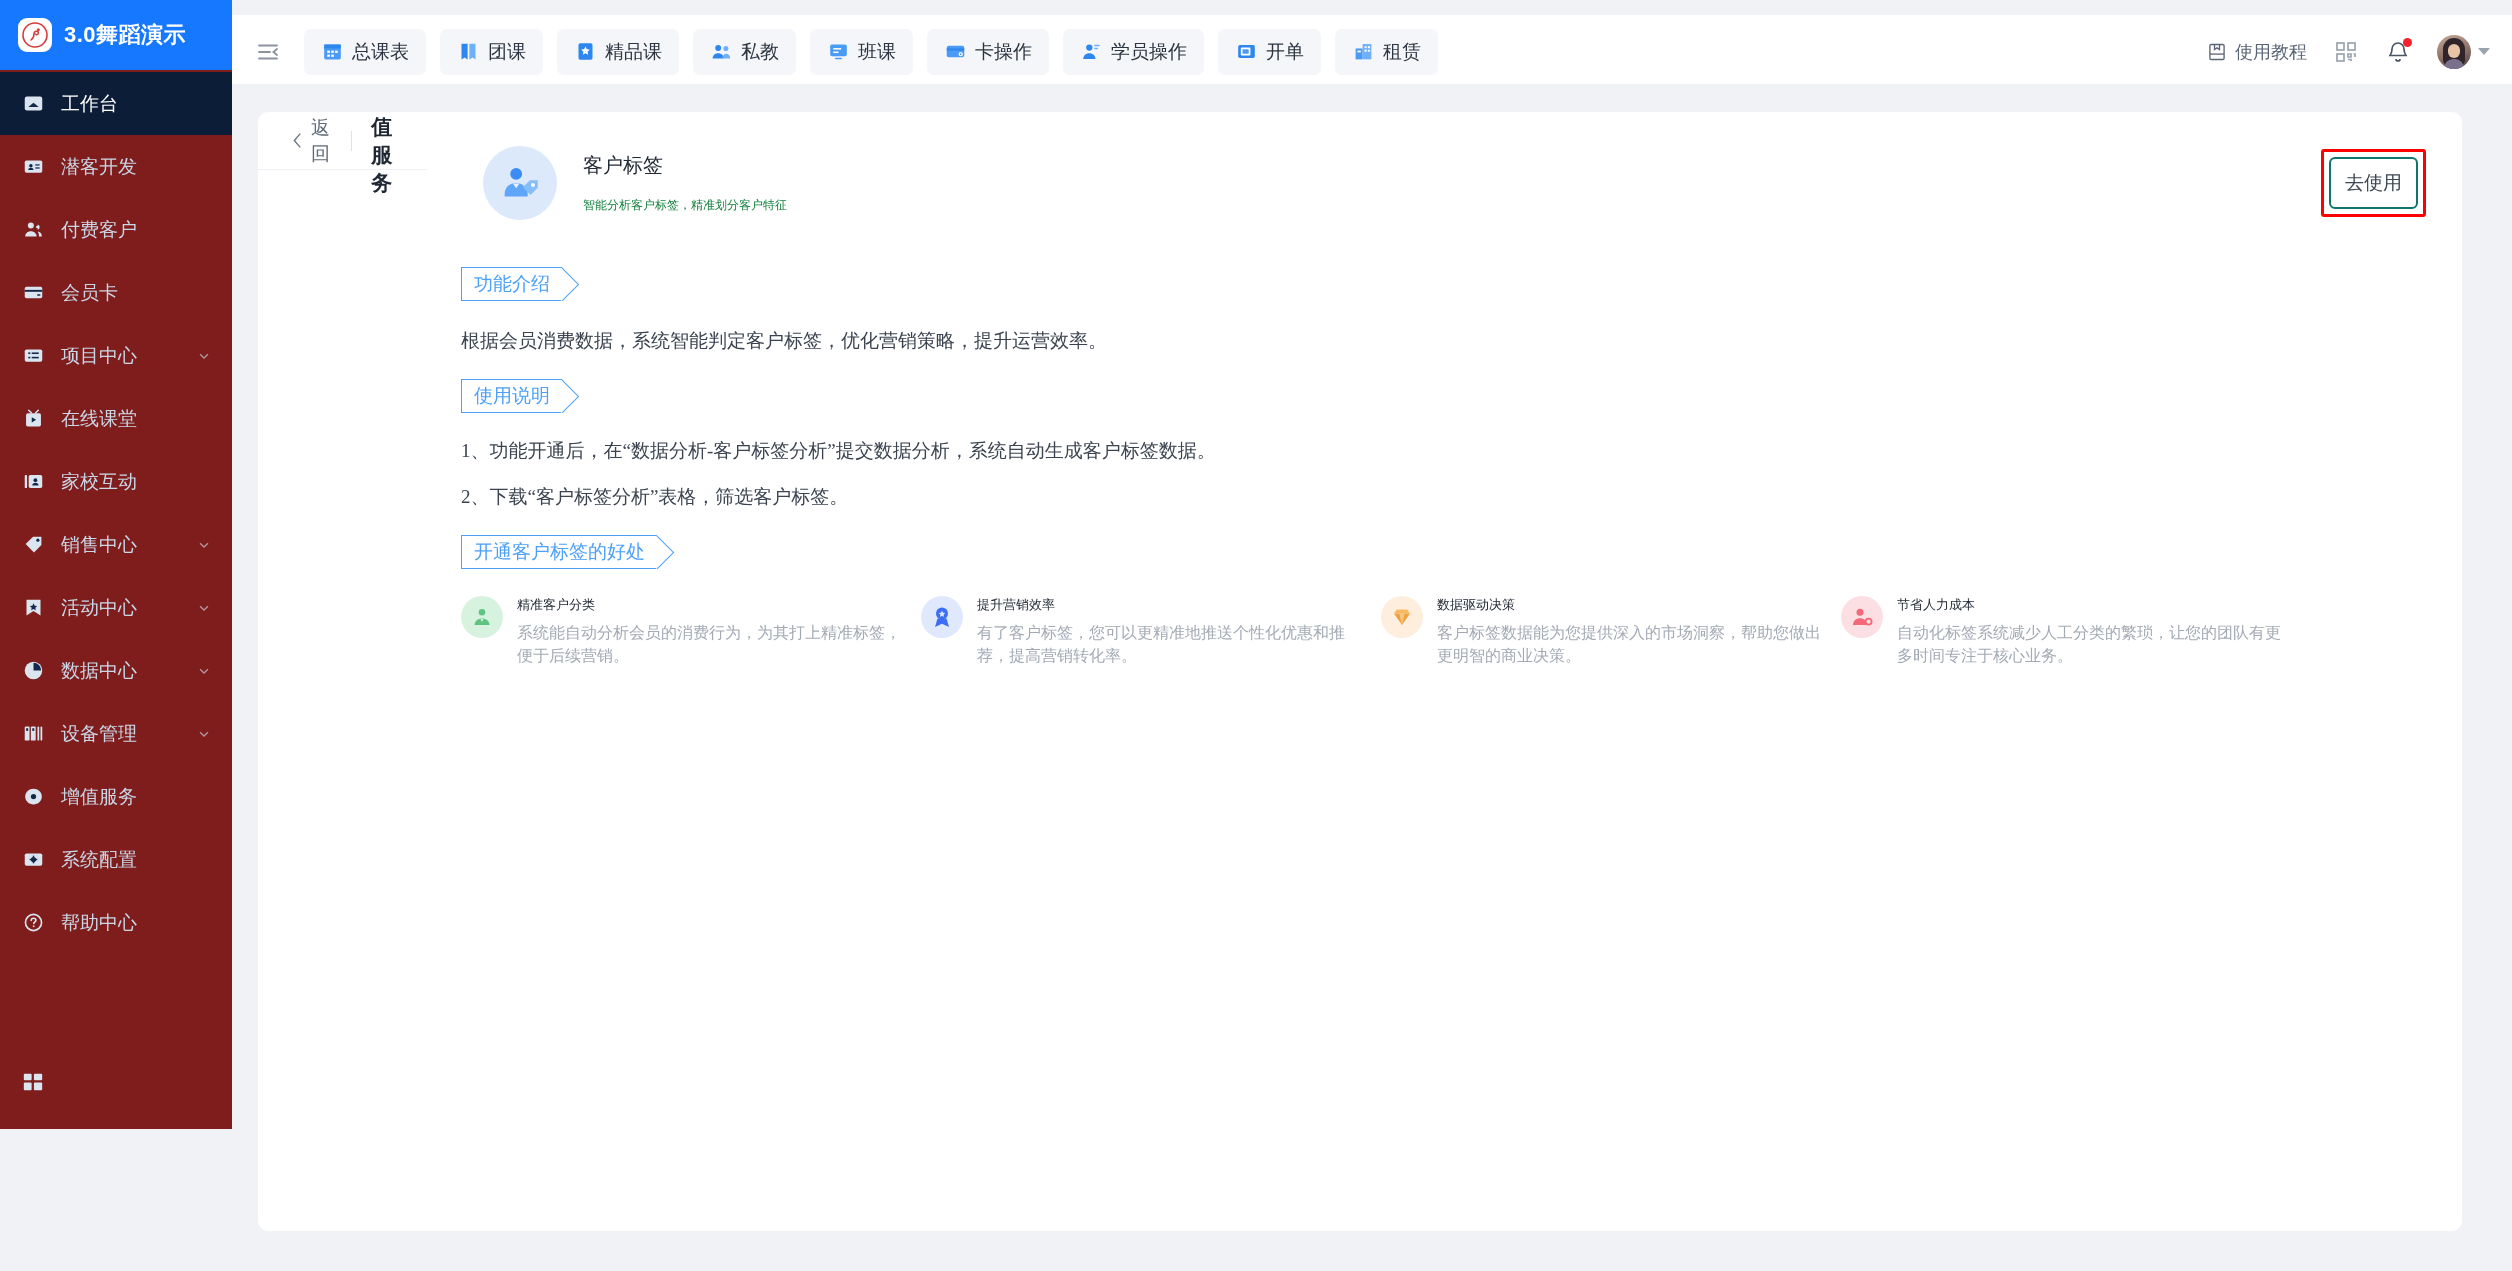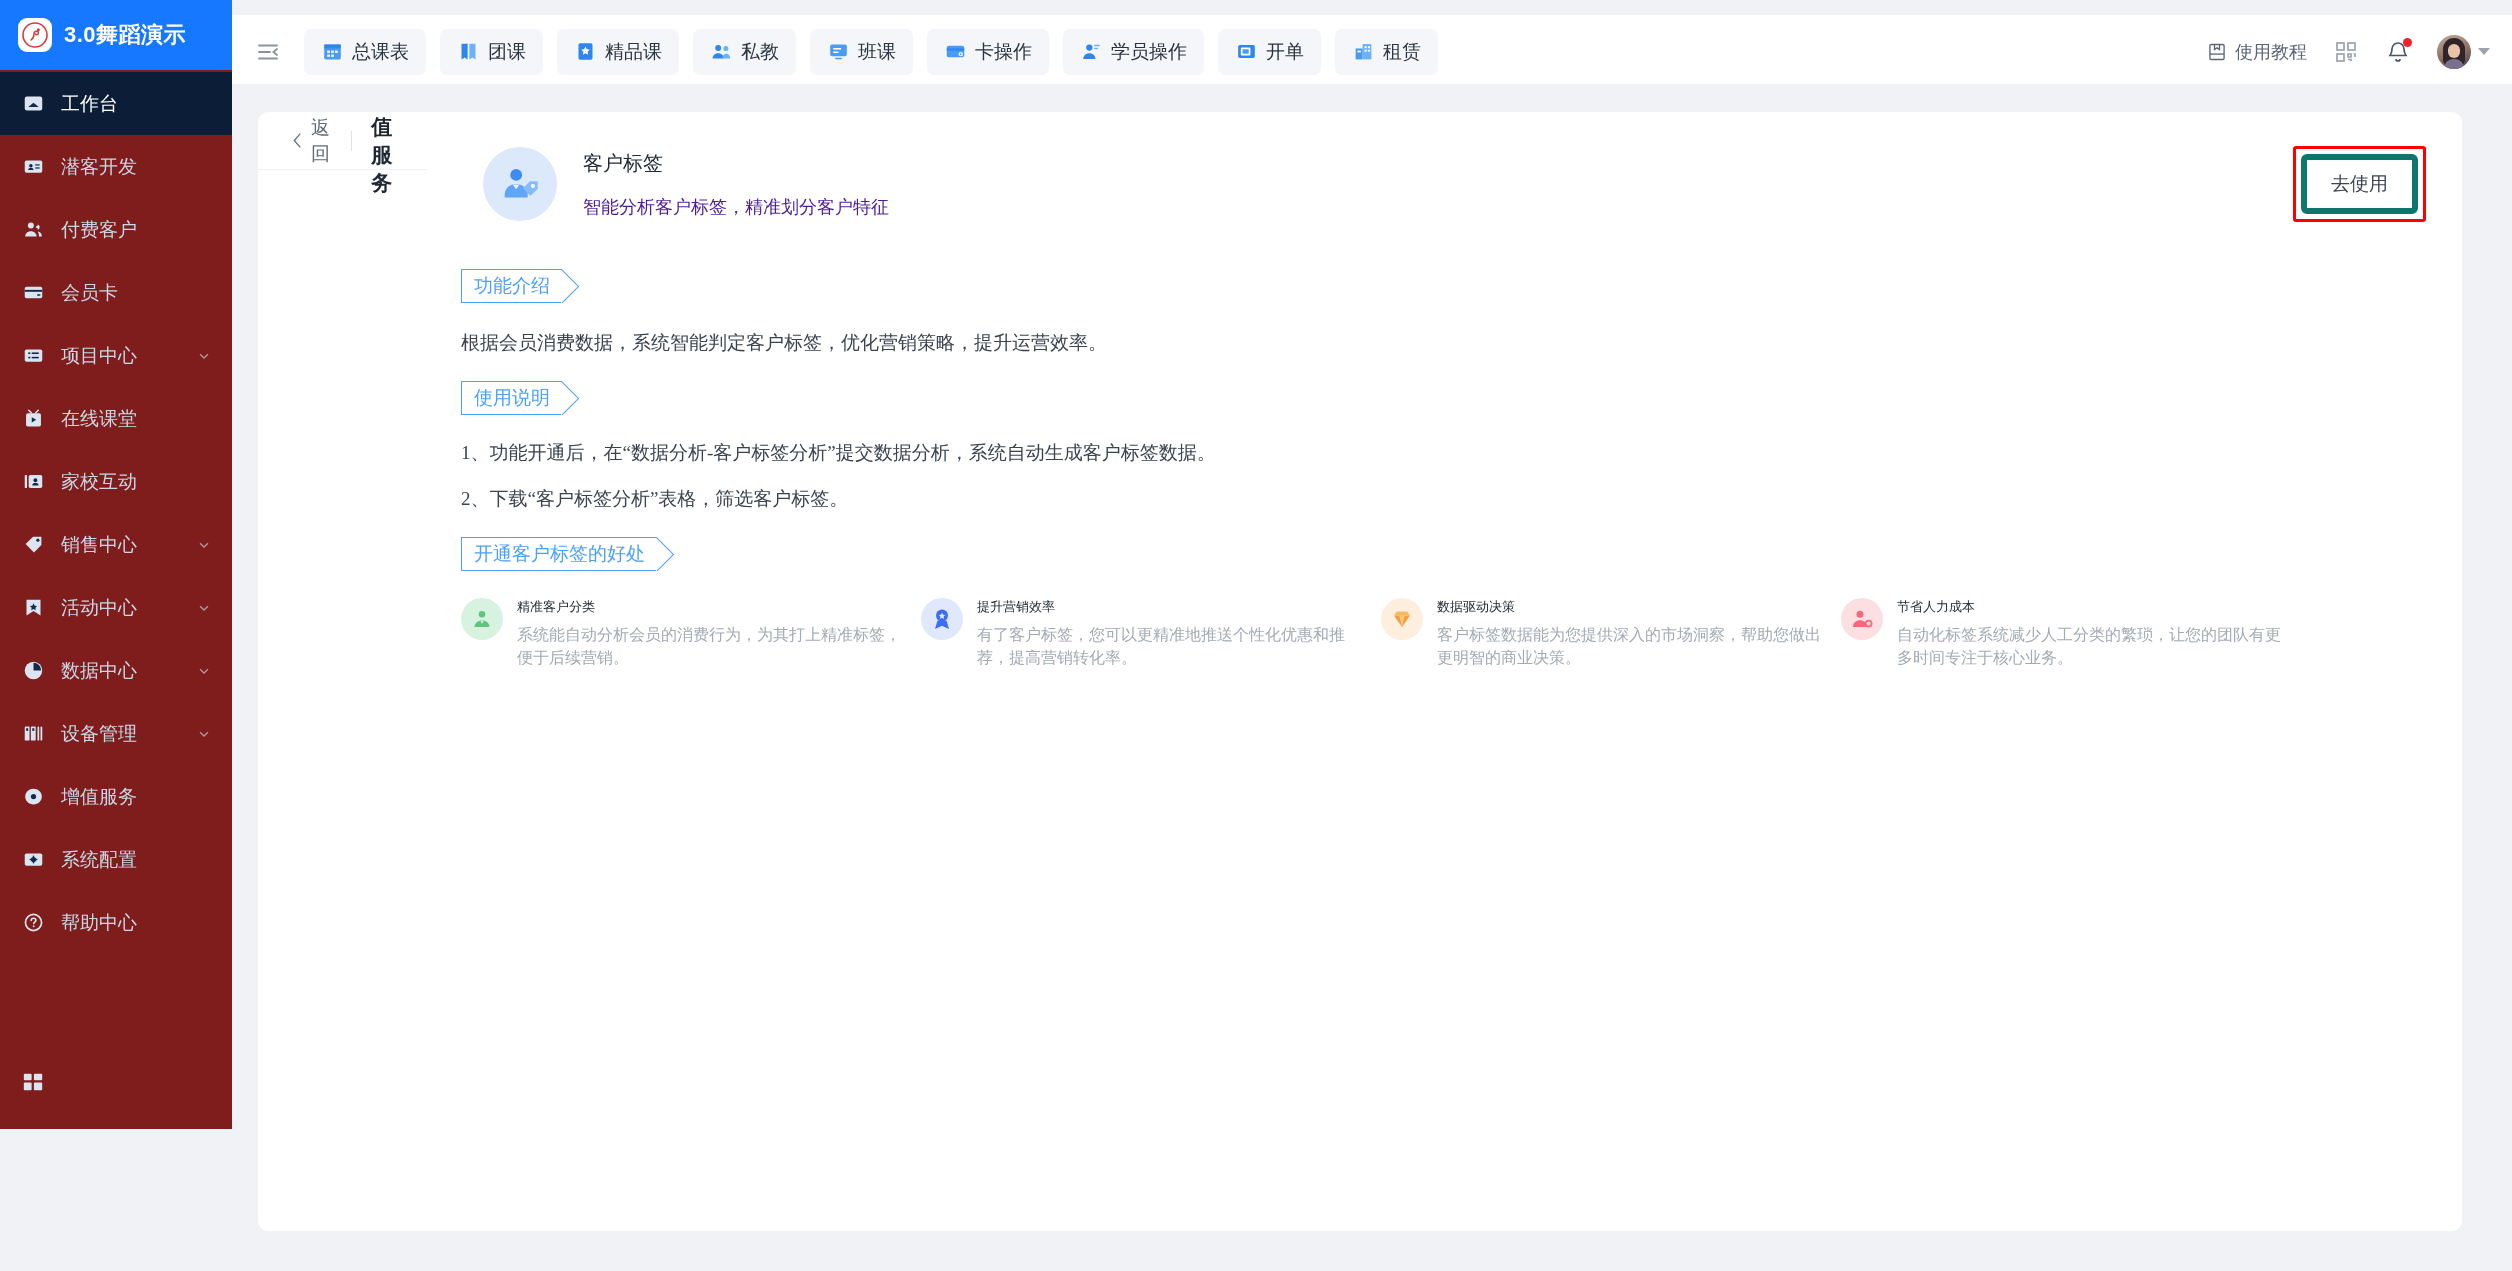--- a/index.html
+++ b/index.html
@@ -126,28 +126,28 @@
   .card-body { padding: 28px 34px 0 34px; flex: 1; overflow: hidden; }
 
   .service-row { display: flex; align-items: center; padding: 6px 0 22px 0; }
   .service-avatar {
     width: 74px; height: 74px; border-radius: 50%; background: #dce9fb;
     display: flex; align-items: center; justify-content: center; flex: 0 0 74px;
     margin-left: 22px;
   }
   .service-text { margin-left: 26px; flex: 1; }
   .service-name { font-size: 20px; color: #222a35; margin-bottom: 18px; }
-  .service-desc { font-size: 18px; color: #4c1d95; }
+  .service-desc { font-size: 12px; color: #15803d; }
   .use-btn-wrap {
     border: 3px solid #ff0000; padding: 5px; border-radius: 3px;
     flex: 0 0 auto; margin-right: 2px;
   }
   .use-btn {
-    border: 6px solid #0f766e; border-radius: 6px; background: #ffffff;
-    padding: 11px 24px; font-size: 19px; color: #3c4652; cursor: pointer;
+    border: 2px solid #0f766e; border-radius: 6px; background: #ffffff;
+    padding: 11px 14px; font-size: 19px; color: #3c4652; cursor: pointer;
     font-family: inherit;
   }
 
   .section-banner {
     display: inline-flex; align-items: center; height: 44px;
     position: relative; margin: 20px 0 0 0;
   }
   .banner-body {
     border: 1px solid #4da0f7; border-right: none; height: 34px;
     display: flex; align-items: center; padding: 0 11px 0 12px;

